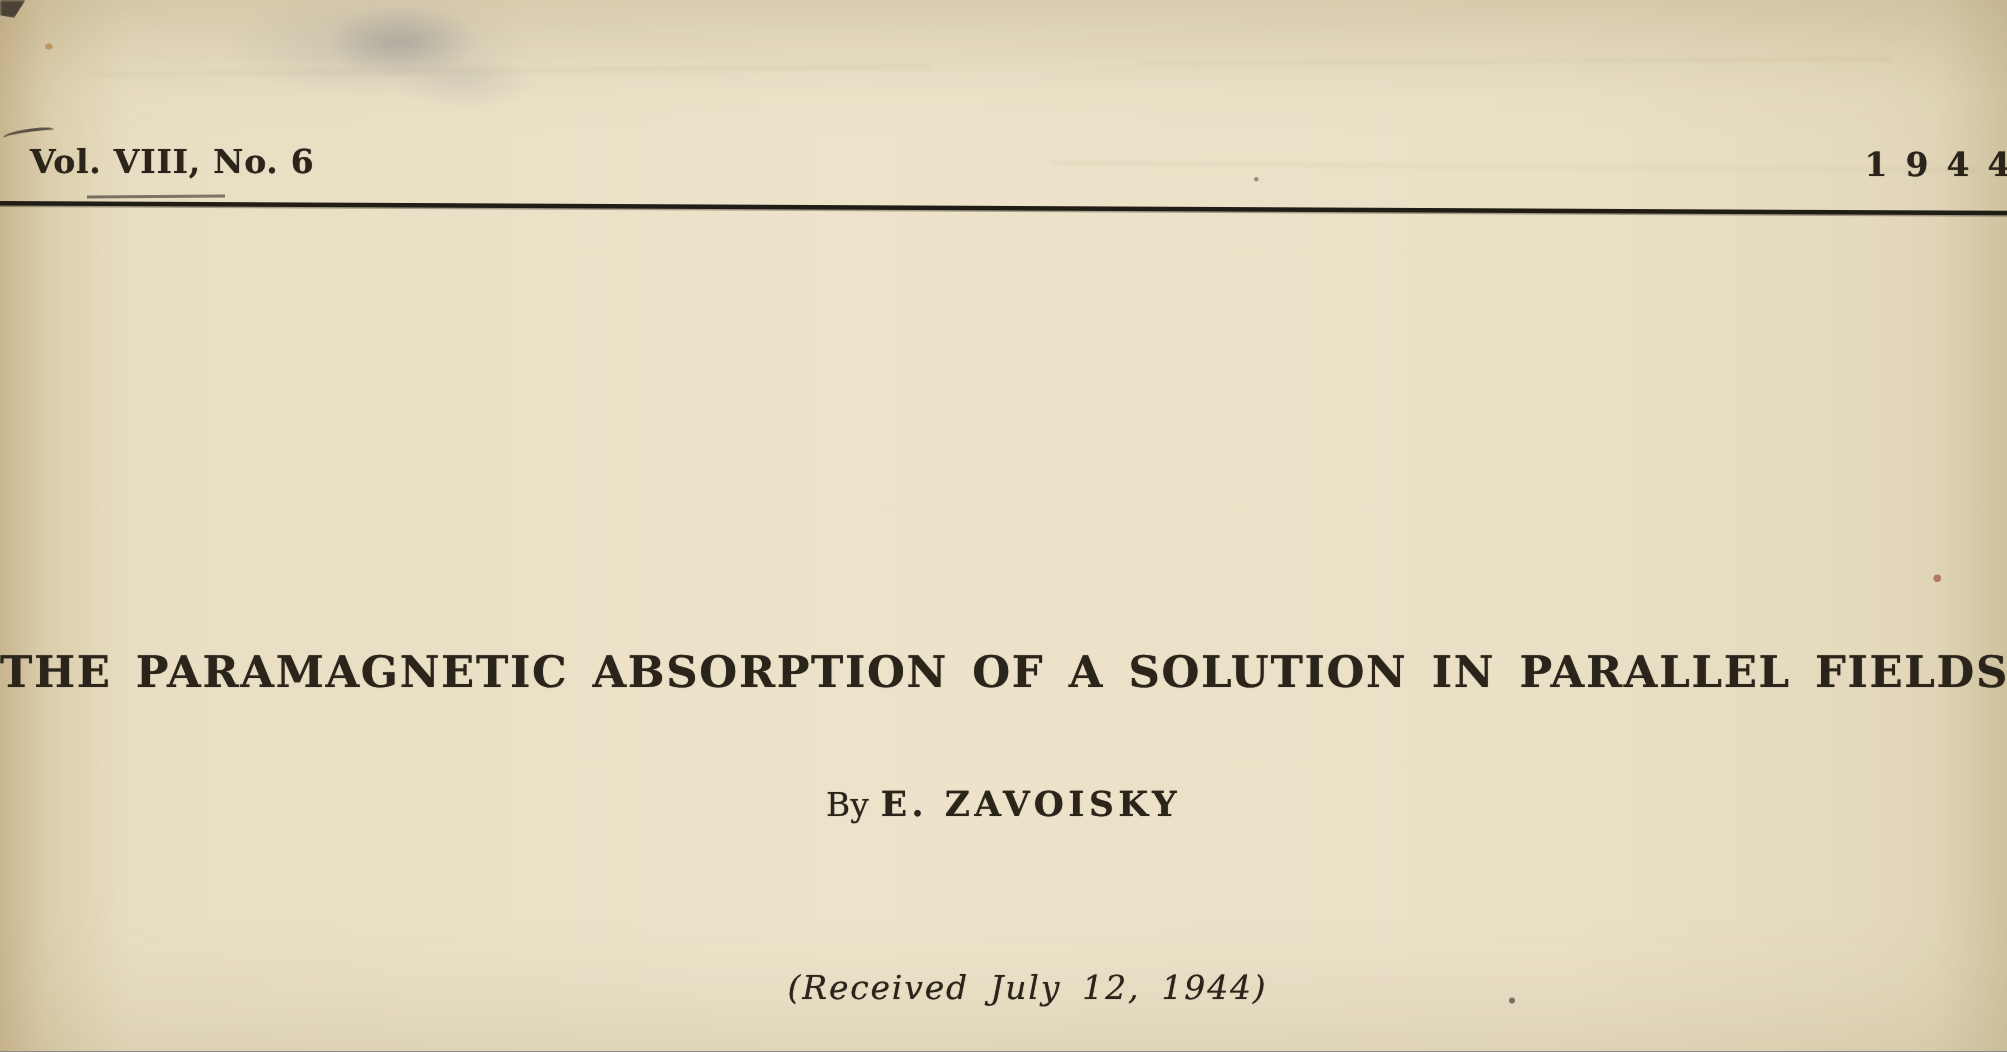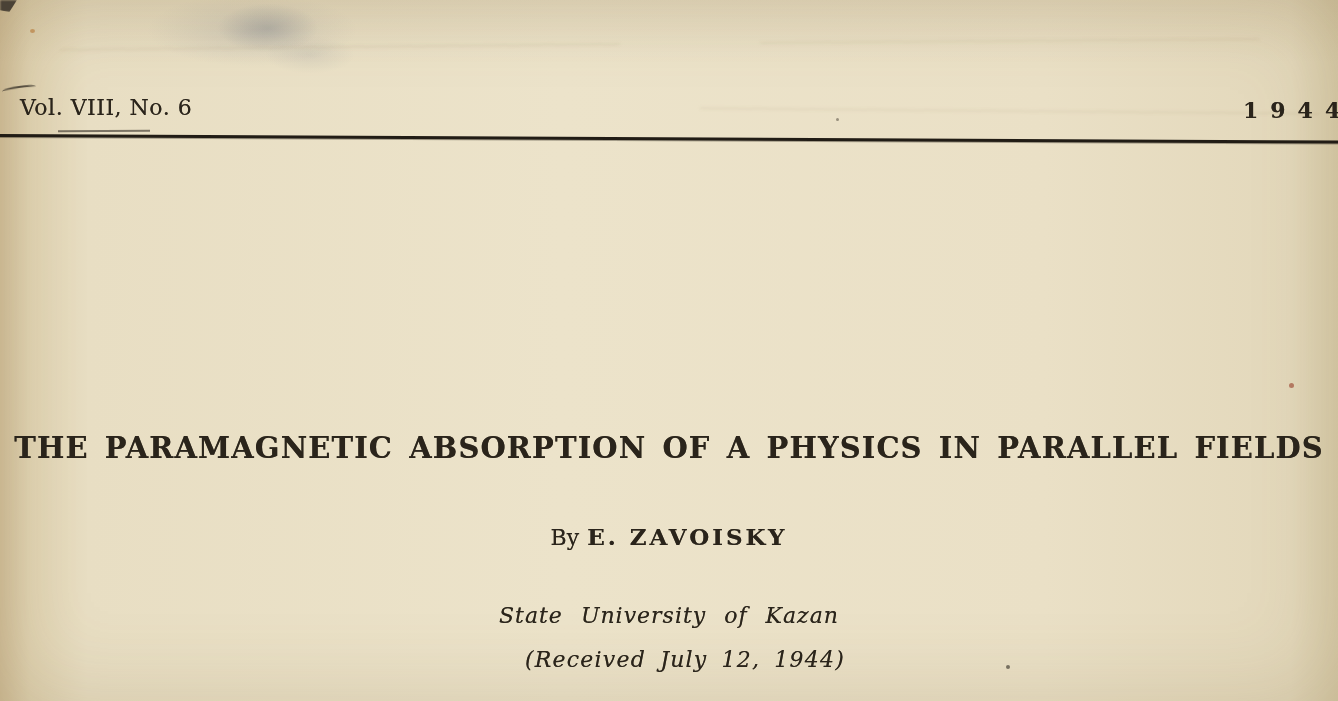--- a/index.html
+++ b/index.html
@@ -16,21 +16,21 @@
   }
   .crease{position:absolute;height:2px;background:rgba(140,118,75,.10);filter:blur(1.5px);}
   .speck{position:absolute;border-radius:50%;}
   .corner-mark{position:absolute;left:0;top:0;width:17px;height:12px;background:#4a4236;filter:blur(1px);
     clip-path:polygon(0 0,100% 0,55% 100%,0 85%);}
   .squiggle{position:absolute;left:2px;top:86px;width:34px;height:5px;border-top:2.5px solid rgba(45,40,32,.75);
     border-radius:60% 40% 50% 50%;transform:rotate(-7deg);filter:blur(.4px);}
 
   
   .ink{color:#2a241b;text-shadow:0 0 .6px rgba(42,34,22,.65);}
-  .vol{position:absolute;left:20px;top:95px;font-size:22px;font-weight:400;letter-spacing:.5px;}
+  .vol{position:absolute;left:20px;top:95px;font-size:22px;font-weight:700;letter-spacing:.5px;}
   .jname{position:absolute;left:516px;top:99px;font-size:21.5px;font-weight:700;letter-spacing:1.5px;word-spacing:4px;}
   .year{position:absolute;left:1243px;top:97px;font-size:22px;font-weight:700;letter-spacing:12px;white-space:nowrap;}
   .rule{position:absolute;left:0;top:134px;width:1345px;height:3px;background:#211c15;transform:rotate(0.28deg);
     transform-origin:0 50%;box-shadow:0 1px 0 rgba(33,28,21,.35);}
   .rule-frag{position:absolute;left:58px;top:130px;width:92px;height:2px;background:rgba(33,28,21,.55);transform:rotate(-.4deg);}
 
   .title{position:absolute;left:0;top:431px;width:100%;text-align:center;font-size:29px;font-weight:700;
     letter-spacing:1.1px;word-spacing:5px;white-space:nowrap;}
   .byline{position:absolute;left:0;top:523px;width:100%;text-align:center;font-size:22px;}
   .byline .author{font-weight:700;font-size:23px;letter-spacing:3px;margin-left:8px;}
@@ -99,20 +99,19 @@
   <div class="gwrap o45" style="left:990px;top:559px;width:348px;"></div>
   <div class="gwrap o45" style="left:990px;top:588px;width:348px;"></div>
   <div class="gwrap o38" style="left:990px;top:617px;width:348px;"></div>
 
   <div class="gwrap o38" style="left:990px;top:648px;width:348px;"></div>
   <div class="gwrap o38" style="left:990px;top:676px;width:348px;"></div>
 
   <div class="gwrap o22" style="left:1294px;top:568px;width:44px;"></div>
   <div class="gwrap o22" style="left:1294px;top:640px;width:44px;"></div>
 
-  <div class="title ink">THE PARAMAGNETIC ABSORPTION OF A PHYSICS IN PARALLEL FIELDS</div>
+  <div class="title ink">THE PARAMAGNETIC ABSORPTION OF A SOLUTION IN PARALLEL FIELDS</div>
   <div class="byline ink">
     <span>By</span><span class="author">E. ZAVOISKY</span>
   </div>
-  <div class="affil ink">State University of Kazan</div>
   <div class="received ink">(Received July 12, 1944)</div>
 
 </div>
 
 </body></html>

